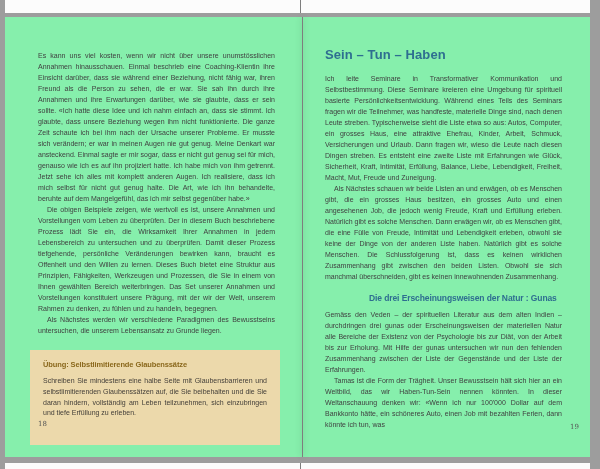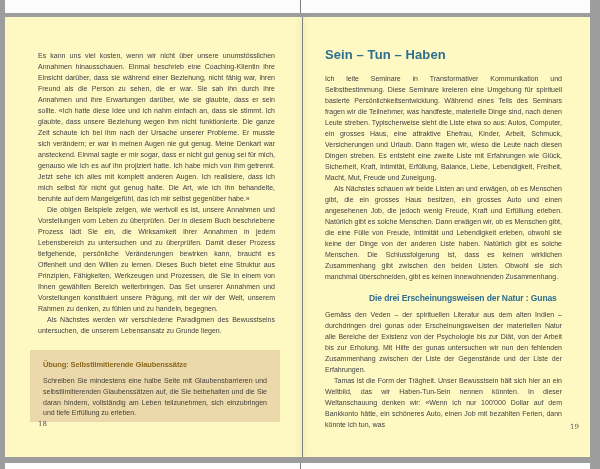--- a/index.html
+++ b/index.html
@@ -46,21 +46,21 @@
   }
   .spine-gap {
     width: 1px;
     background: #7e7e7e;
     box-shadow: 0 0 6px rgba(0,0,0,0.30);
     z-index: 2;
   }
   .page {
     position: relative;
     flex: 1;
-    background: #fef9c3;
+    background: #86efac;
   }
   .page-left  { padding: 33px 27px 0 33px; box-sizing: border-box; }
   .page-right { padding: 30px 28px 0 22px; box-sizing: border-box; }
 
   .body-text {
     margin: 0;
     font-size: 7px;
     line-height: 11px;
     text-align: justify;
     color: #3f3f3f;
@@ -88,21 +88,21 @@
     margin: 13px auto;
     text-align: center;
     font-family: "DejaVu Serif", serif;
     font-style: italic;
     font-size: 7.5px;
     line-height: 11px;
     color: #8b7a4a;
   }
   .exercise-box {
     margin: 14px -5px 0 -8px;
-    padding: 10px 13px 3px 13px;
+    padding: 10px 13px 26px 13px;
     background: #ecd9ab;
   }
   .exercise-title {
     font-size: 7.5px;
     font-weight: bold;
     letter-spacing: -0.1px;
     color: #8a681c;
     margin-bottom: 7px;
   }
   .exercise-body {

